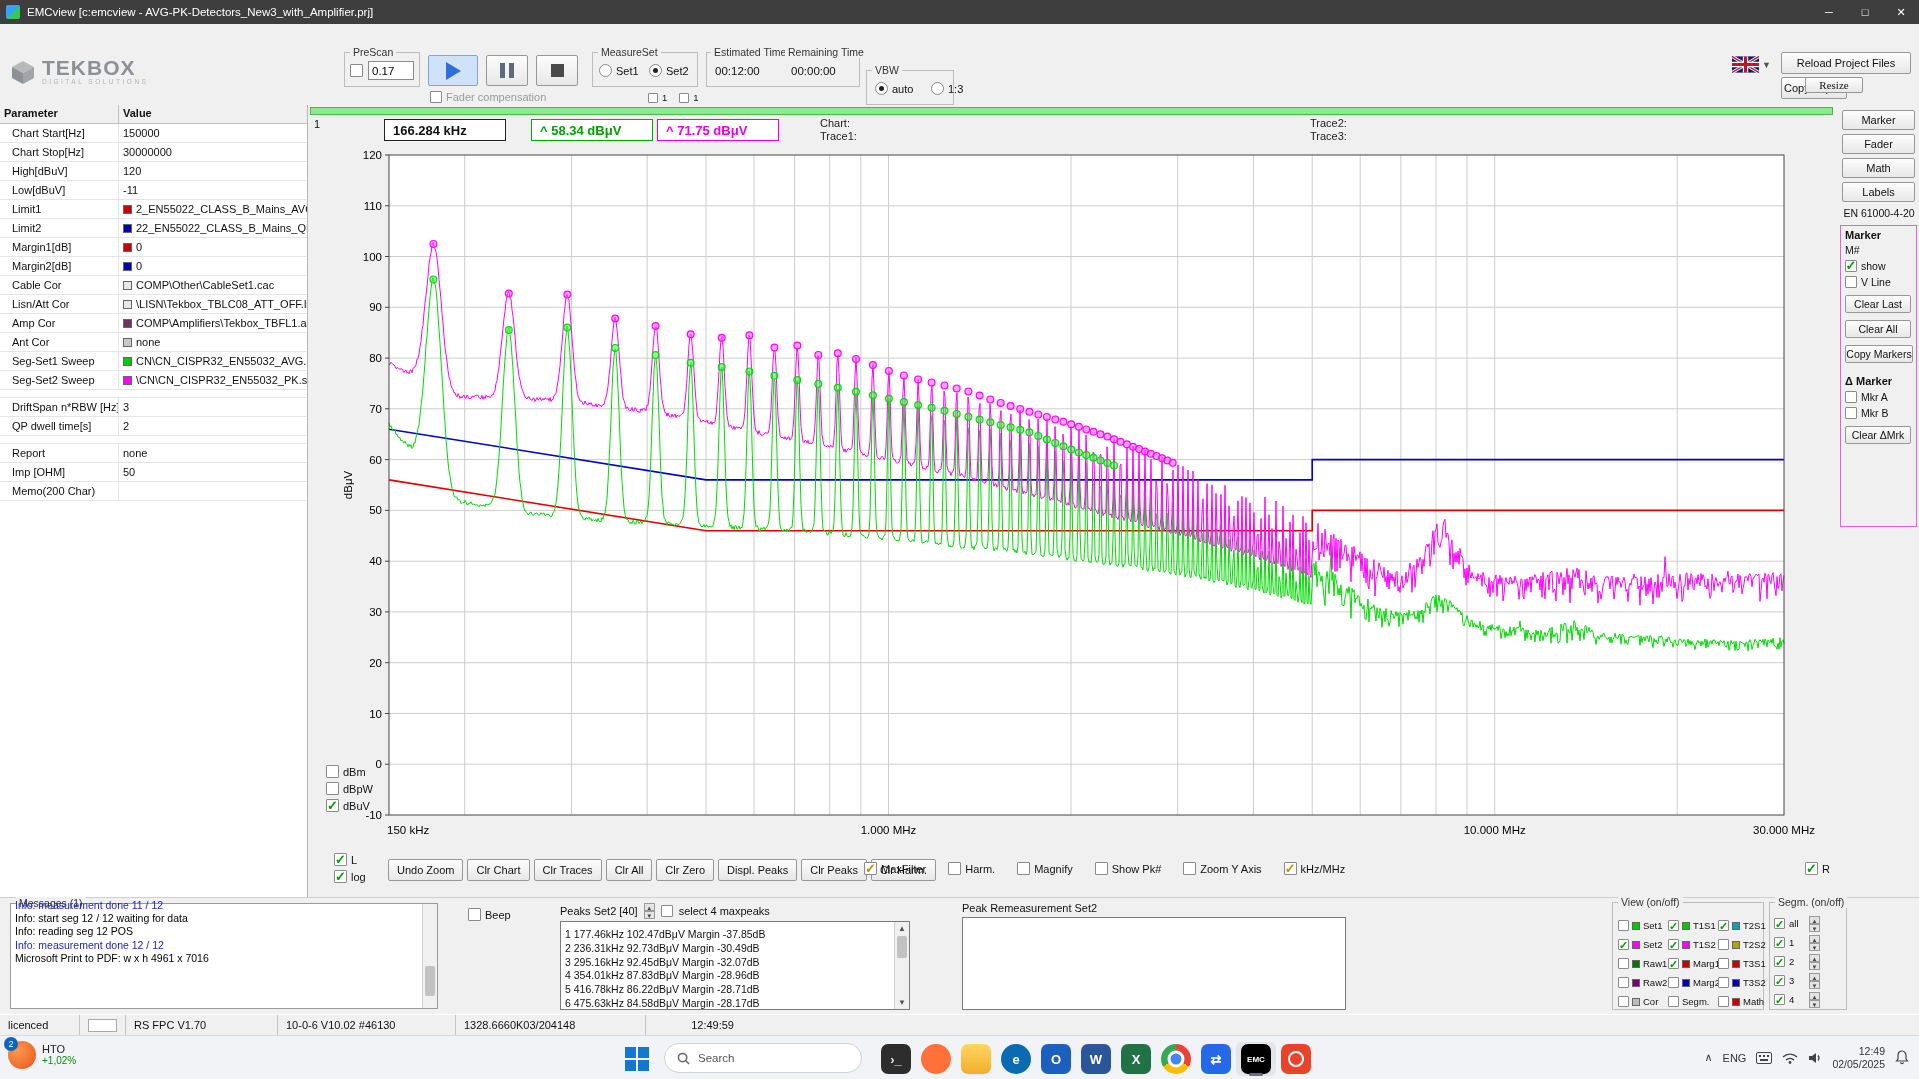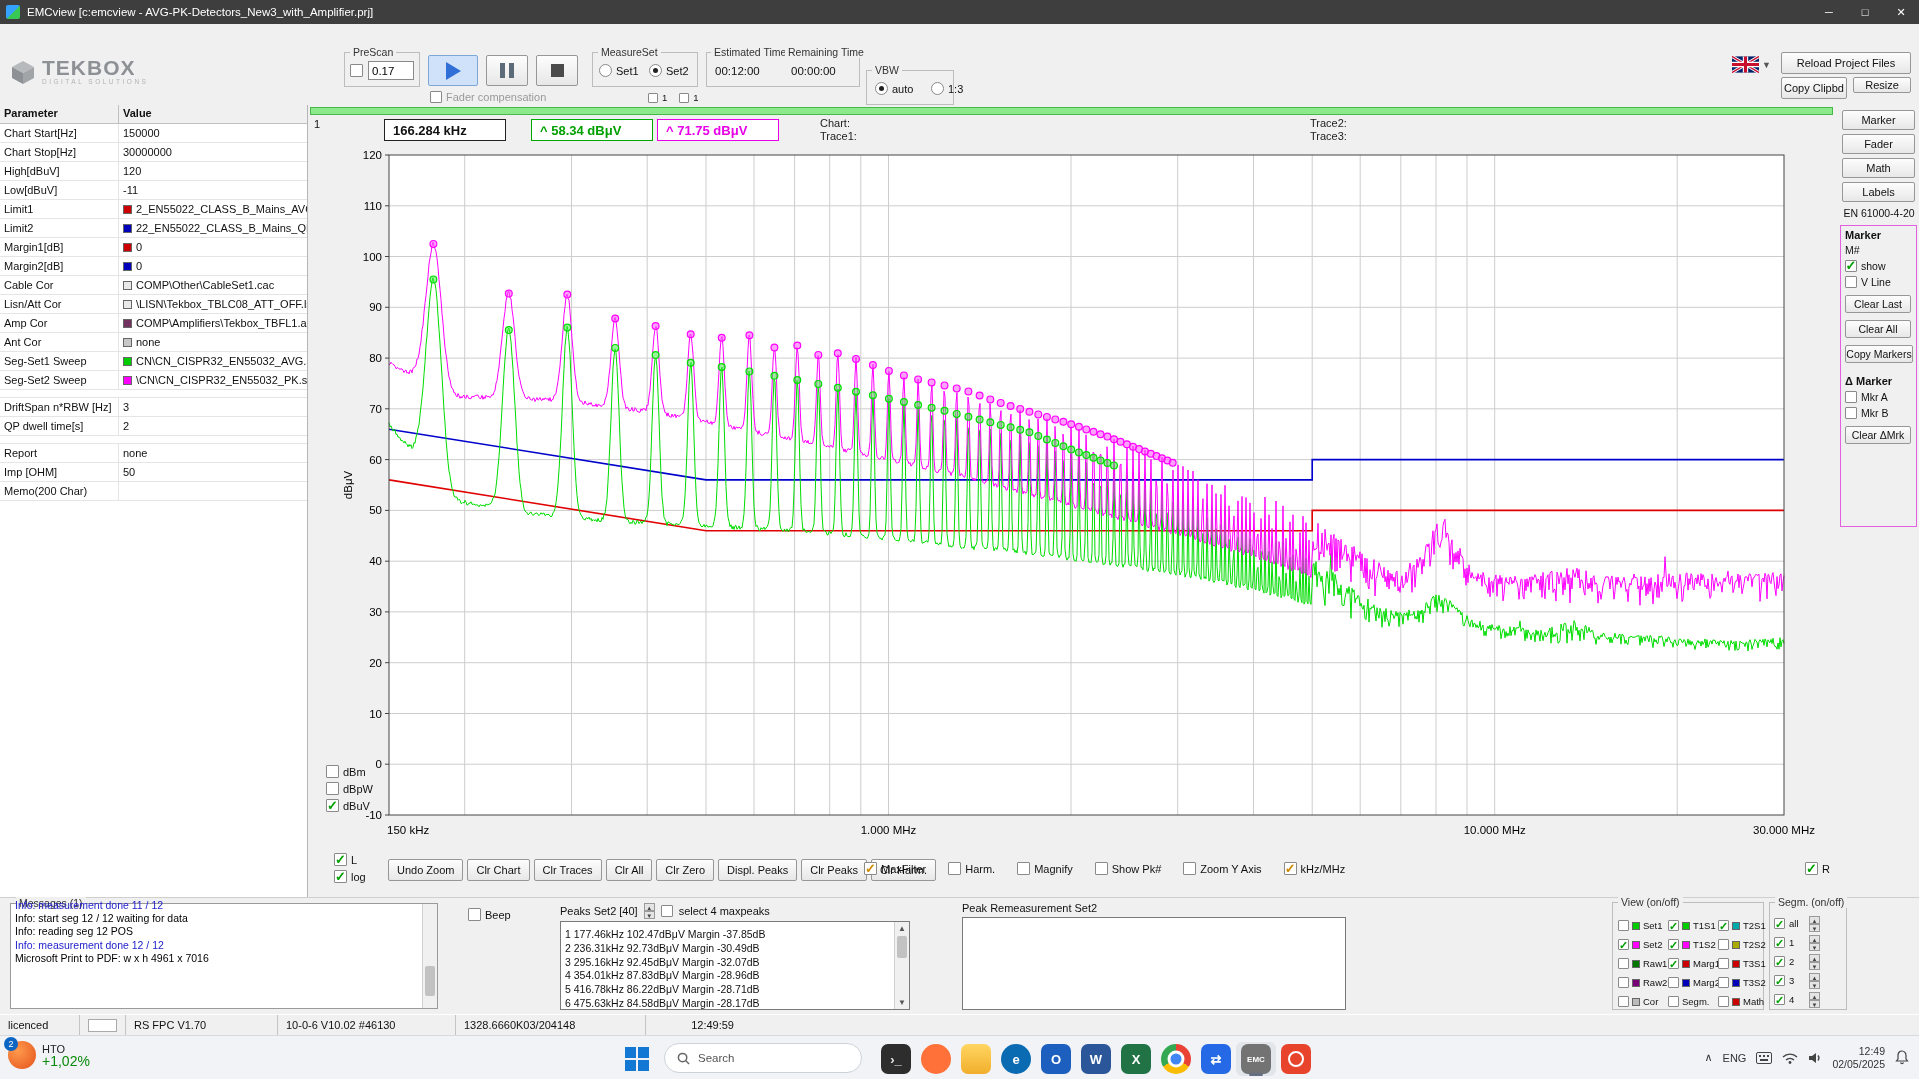--- a/index.html
+++ b/index.html
@@ -35,21 +35,21 @@
 .pause-bars { display:flex; gap:4px; }
 .pause-bars span { width:5px; height:15px; background:#5c6b7a; }
 .stop-sq { width:13px; height:13px; background:#4a4a4a; }
 
 
 .left-panel { position:absolute; left:0; top:105px; width:308px; height:792px; background:#fff; border-right:1px solid #b5b5b5; overflow:hidden; }
 .param-header { display:flex; height:19px; background:#f0f0f0; border-bottom:1px solid #c0c0c0; font-size:11px; font-weight:bold; }
 .param-header div { padding:2px 4px; }
 .param-header div:first-child { width:119px; border-right:1px solid #c0c0c0; }
 .param-row { display:flex; height:19px; border-bottom:1px solid #e5e5e5; font-size:11px; align-items:stretch; }
-.pname { width:119px; padding-left:4px; border-right:1px solid #e5e5e5; display:flex; align-items:center; white-space:nowrap; overflow:hidden; }
+.pname { width:119px; padding-left:12px; border-right:1px solid #e5e5e5; display:flex; align-items:center; white-space:nowrap; overflow:hidden; }
 .pval { flex:1; padding-left:4px; display:flex; align-items:center; gap:4px; white-space:nowrap; overflow:hidden; }
 .param-spacer { height:8px; border-bottom:1px solid #e5e5e5; }
 .sq { width:9px; height:9px; border:1px solid #666; flex:none; display:inline-block; }
 
 
 .chart-panel { position:absolute; left:308px; top:105px; width:1531px; height:792px; background:#f0f0f0; }
 .progress-strip { position:absolute; left:2px; top:2px; right:6px; height:8px; background:#8ce98c; border:1px solid #49b849; }
 .corner-num { position:absolute; left:6px; top:13px; font-size:11px; }
 .mk-box { position:absolute; top:14px; height:22px; width:122px; background:#fff; display:flex; align-items:center; padding-left:8px; font-weight:bold; font-size:13px; }
 #mk-freq { left:76px; border:1px solid #222; }
@@ -97,21 +97,21 @@
 .statusbar { position:absolute; left:0; top:1014px; width:100%; height:21px; background:#f0f0f0; border-top:1px solid #fff; display:flex; align-items:center; font-size:11px; }
 .sb-seg { height:100%; display:flex; align-items:center; padding:0 8px; border-right:1px solid #c4c4c4; white-space:nowrap; overflow:hidden; }
 .sb-inset { width:30px; height:13px; background:#fff; border:1px solid #aaa; }
 
 
 .taskbar { position:absolute; left:0; top:1035px; width:100%; height:44px; background:#f1f3f6; border-top:1px solid #d7dbe0; }
 .widget { position:absolute; left:8px; top:5px; display:flex; align-items:center; gap:6px; }
 .widget-icon { position:relative; width:28px; height:28px; border-radius:50%; background:radial-gradient(circle at 35% 35%, #ff9a4d, #e4521b); }
 .widget-badge { position:absolute; left:-4px; top:-4px; width:14px; height:14px; border-radius:50%; background:#0a66c2; color:#fff; font-size:9px; display:flex; align-items:center; justify-content:center; }
 .widget-sym { font-size:11px; color:#222; line-height:12px; }
-.widget-chg { font-size:14px; line-height:12px; }
+.widget-chg { font-size:10px; line-height:12px; }
 .start-tile { position:absolute; left:622px; top:8px; width:30px; height:30px; display:grid; grid-template-columns:11px 11px; grid-template-rows:11px 11px; gap:2px; align-content:center; justify-content:center; border-radius:4px; }
 .start-tile span { background:#1278d3; }
 .search-pill { position:absolute; left:664px; top:7px; width:198px; height:30px; border-radius:15px; background:#fff; border:1px solid #ccd2d9; display:flex; align-items:center; gap:8px; padding:0 12px; color:#555; font-size:11.5px; }
 #tb-icons { position:absolute; left:876px; top:6px; display:flex; }
 .tb-slot { width:40px; height:34px; display:flex; align-items:center; justify-content:center; position:relative; border-radius:6px; }
 .tb-slot.active { background:#e2e6eb; }
 .tb-slot.active::after { content:""; position:absolute; bottom:0px; left:50%; transform:translateX(-50%); width:14px; height:3px; border-radius:2px; background:#667085; }
 .tile { width:30px; height:30px; border-radius:7px; display:flex; align-items:center; justify-content:center; font-weight:bold; font-size:13px; }
 .tile.circle { border-radius:50%; }
 .tile.folder { background:linear-gradient(#ffd662,#f2ae2c); }
@@ -220,21 +220,21 @@
         <rect fill="#012169" width="60" height="36"></rect>
         <path d="M0,0 L60,36 M60,0 L0,36" stroke="#fff" stroke-width="7"></path>
         <path d="M0,0 L60,36 M60,0 L0,36" stroke="#C8102E" stroke-width="3"></path>
         <path d="M30,0 V36 M0,18 H60" stroke="#fff" stroke-width="12"></path>
         <path d="M30,0 V36 M0,18 H60" stroke="#C8102E" stroke-width="7"></path>
       </svg>
       <span style="font-size:9px; color:#555;">▼</span>
     </div>
     <button class="btn" style="position:absolute; left:1781px; top:3px; width:130px; height:22px;">Reload Project Files</button>
     <button class="btn" style="position:absolute; left:1781px; top:28px; width:66px; height:22px;">Copy Clipbd</button>
-    <button class="btn" style="position:absolute; left:1853px; top:28px; width:58px; height:16px;">Resize</button>
+    <button class="btn" style="position:absolute; left:1805px; top:28px; width:58px; height:16px;font-family:Liberation Serif, serif;">Resize</button>
   </div>
 
   <div class="left-panel">
     <div class="param-header">
       <div>Parameter</div>
       <div>Value</div>
     </div>
     <div id="param-rows">
         <div class="param-row">
           <div class="pname">Chart Start[Hz]</div>
@@ -877,21 +877,21 @@
         <div class="tb-slot">
           <div class="tile " style="background: rgb(33, 115, 70); color: rgb(255, 255, 255);">X</div>
         </div>
         <div class="tb-slot">
           <div class="tile chrome"></div>
         </div>
         <div class="tb-slot">
           <div class="tile " style="background: rgb(37, 105, 230); color: rgb(255, 255, 255);">⇄</div>
         </div>
         <div class="tb-slot active">
-          <div class="tile " style="background: #737373; color: rgb(255, 255, 255); font-size: 8px;">EMC</div>
+          <div class="tile " style="background: #000000; color: rgb(255, 255, 255); font-size: 8px;">EMC</div>
         </div>
         <div class="tb-slot">
           <div class="tile power" style="background: rgb(232, 68, 44);"></div>
         </div>
       </div>
     <div class="tray">
       <span class="tray-item">∧</span>
       <span class="tray-item">ENG</span>
       <svg width="16" height="12" viewBox="0 0 16 12">
         <rect x="0.5" y="0.5" width="15" height="11" rx="1.5" fill="none" stroke="#444"></rect>

